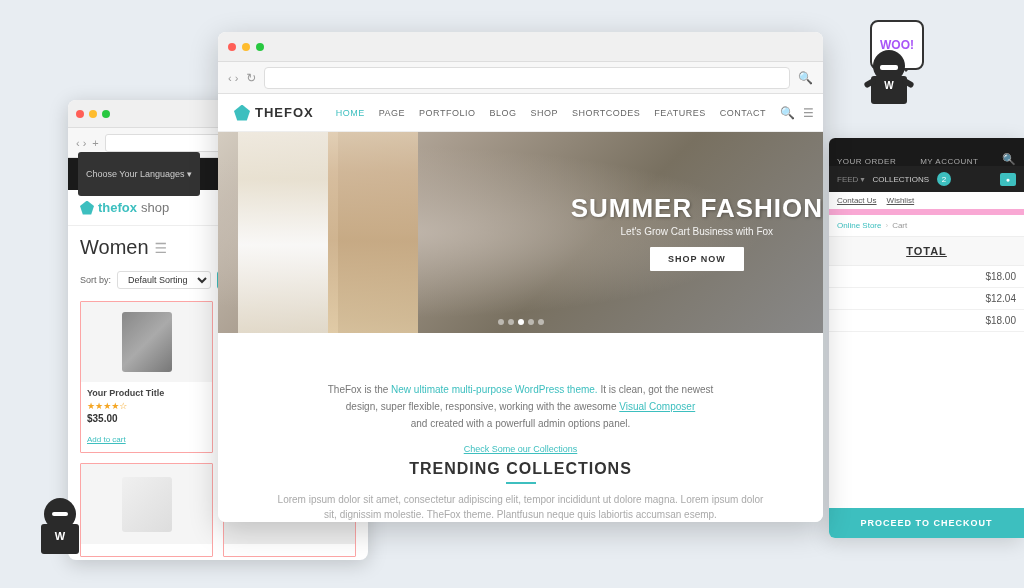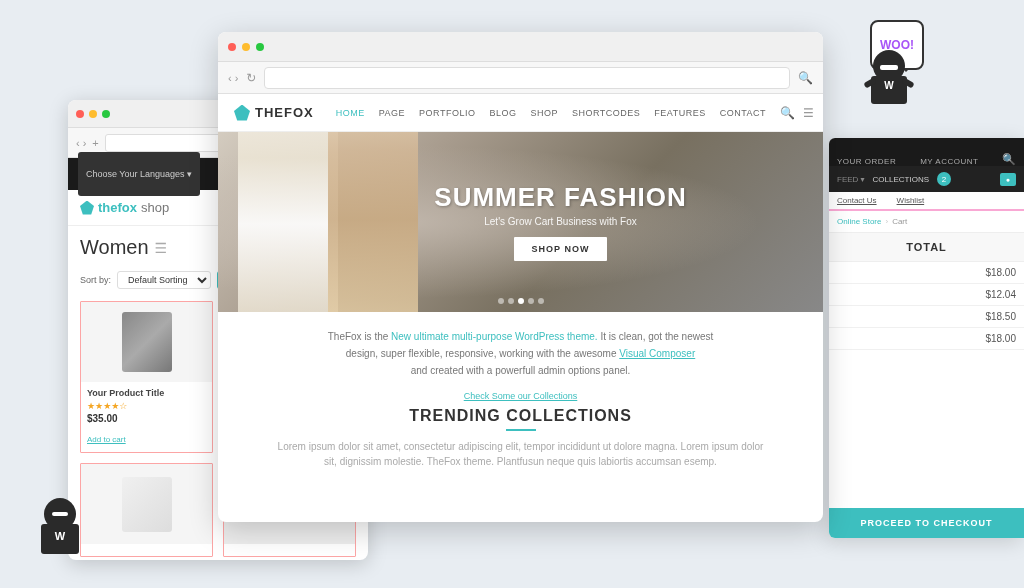--- a/index.html
+++ b/index.html
@@ -263,27 +263,27 @@
       clip-path: polygon(50% 0%, 100% 40%, 80% 100%, 20% 100%, 0% 40%);
     }
     .fox-logo-text { font-size: 13px; font-weight: bold; color: #333; letter-spacing: 1px; }
     .fox-nav-item { font-size: 9px; color: #666; cursor: pointer; text-transform: uppercase; letter-spacing: 0.5px; }
     .fox-nav-item.active { color: #3dbfbf; }
     .fox-nav-icons { margin-left: auto; display: flex; gap: 8px; }
     .fox-nav-icon { color: #999; font-size: 12px; cursor: pointer; }
 
     
     .hero {
-      height: 180px;
+      height: 201px;
       background: linear-gradient(to right, #c8bfb0 0%, #b0a898 40%, #8a8070 100%);
       position: relative;
       overflow: hidden;
       display: flex;
       align-items: center;
-      justify-content: center;
+      justify-content: flex-end;
     }
     .hero-image-bg {
       position: absolute;
       inset: 0;
       background: 
         radial-gradient(ellipse at 30% 50%, rgba(200,190,180,0.8) 0%, transparent 60%),
         linear-gradient(135deg, #d4ccc0 0%, #a89c8e 30%, #787060 60%, #888 100%);
     }
     .hero-people {
       position: absolute;
@@ -351,20 +351,21 @@
       display: flex;
       gap: 4px;
     }
     .hero-dot { width: 6px; height: 6px; border-radius: 50%; background: rgba(255,255,255,0.5); }
     .hero-dot.active { background: #fff; }
 
     
     .below-hero {
       padding: 16px 22px;
       background: #fff;
+      margin-top: 32px;
     }
     .about-text {
       text-align: center;
       font-size: 10px;
       color: #777;
       line-height: 1.7;
       margin-bottom: 12px;
     }
     .about-text em { font-style: normal; color: #3dbfbf; }
     .about-text strong { font-weight: normal; color: #3dbfbf; text-decoration: underline; }
@@ -446,43 +447,43 @@
       width: 14px;
       height: 14px;
       font-size: 8px;
       display: flex;
       align-items: center;
       justify-content: center;
     }
     .cart-links {
       padding: 4px 8px;
       display: flex;
-      gap: 20px;
-      border-bottom: 2px solid #f9a8d4;
+      gap: 10px;
+      border-bottom: 6px solid #f9a8d4;
     }
     .cart-link { font-size: 8px; color: #555; text-decoration: underline; cursor: pointer; }
     .cart-breadcrumb {
       padding: 6px 8px;
       display: flex;
       align-items: center;
       gap: 4px;
       border-bottom: 1px solid #eee;
     }
     .breadcrumb-item { font-size: 8px; color: #3dbfbf; cursor: pointer; }
     .breadcrumb-sep { font-size: 8px; color: #ccc; }
     .breadcrumb-current { font-size: 8px; color: #999; }
     .cart-total-row {
       background: #f8f8f8;
       padding: 8px;
       display: flex;
       justify-content: center;
       align-items: center;
       border-bottom: 1px solid #eee;
     }
-    .cart-total-label { font-size: 11px; font-weight: bold; color: #333; text-transform: uppercase; letter-spacing: 1px; }
+    .cart-total-label { font-size: 11px; font-weight: bold; color: #333; text-transform: uppercase; letter-spacing: 1px; text-decoration: underline; }
     .cart-item-row {
       display: flex;
       justify-content: flex-end;
       padding: 5px 8px;
       border-bottom: 1px solid #f0f0f0;
     }
     .cart-item-price { font-size: 10px; color: #555; }
     .cart-checkout-btn {
       background: #3dbfbf;
       color: #fff;
@@ -795,23 +796,20 @@
   <div class="cart-total-row">
     <span class="cart-total-label">TOTAL</span>
   </div>
   <div class="cart-item-row">
     <span class="cart-item-price">$18.00</span>
   </div>
   <div class="cart-item-row">
     <span class="cart-item-price">$12.04</span>
   </div>
   <div class="cart-item-row">
-    <span class="cart-item-price">$18.50</span>
-  </div>
-  <div class="cart-item-row">
     <span class="cart-item-price">$18.00</span>
   </div>
   <button class="cart-checkout-btn">PROCEED TO CHECKOUT</button>
 </div>
 
 <div class="woo-ninja">
   <div class="woo-bubble">WOO!</div>
   <div class="ninja-body">
     <div class="ninja-head">
       <div class="ninja-eyes"></div>

